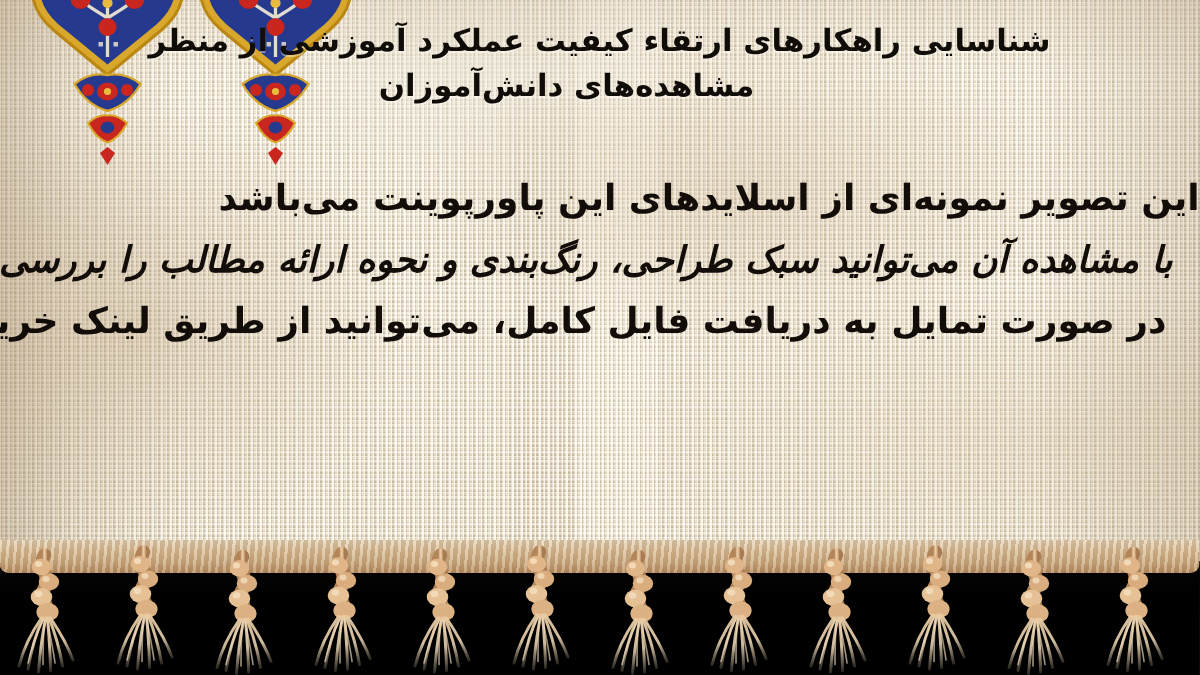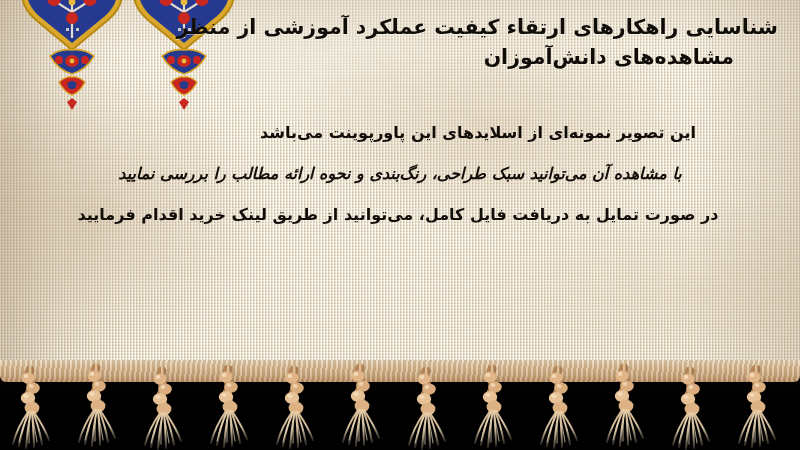--- a/index.html
+++ b/index.html
@@ -60,34 +60,34 @@
   .ornament.one{left:16px;}
   .ornament.two{left:128px;}
 
   
   .text-layer{
     position:absolute;left:0;top:0;width:800px;height:374px;
     direction:rtl;
   }
   .title{
     position:absolute;top:12px;right:22px;width:756px;
-    text-align:right;
+    text-align:center;
     color:#100c08;
     font-size:20.5px;line-height:30px;
     font-weight:700;
     letter-spacing:0px;
     text-shadow:0 1px 0 rgba(255,252,245,.40);
   }
   .title .ln{display:block;}
   .title .ln2{padding-right:44px;}
 
   .body-lines{
     position:absolute;top:112px;right:0;width:782px;
     color:#120d09;
-    font-size:16px;line-height:41px;
+    font-size:24px;line-height:41px;
     font-weight:600;
   }
   .body-lines .bl{display:block;text-align:right;white-space:nowrap;}
   .bl.l1{padding-right:0;padding-left:138px;text-align:center;}
   .bl.l2{padding-right:18px;text-align:center;font-style:italic;}
   .bl.l3{padding-right:22px;text-align:center;}
 
   
   .fringe-band{
     position:absolute;left:0;top:360px;width:800px;height:22px;

